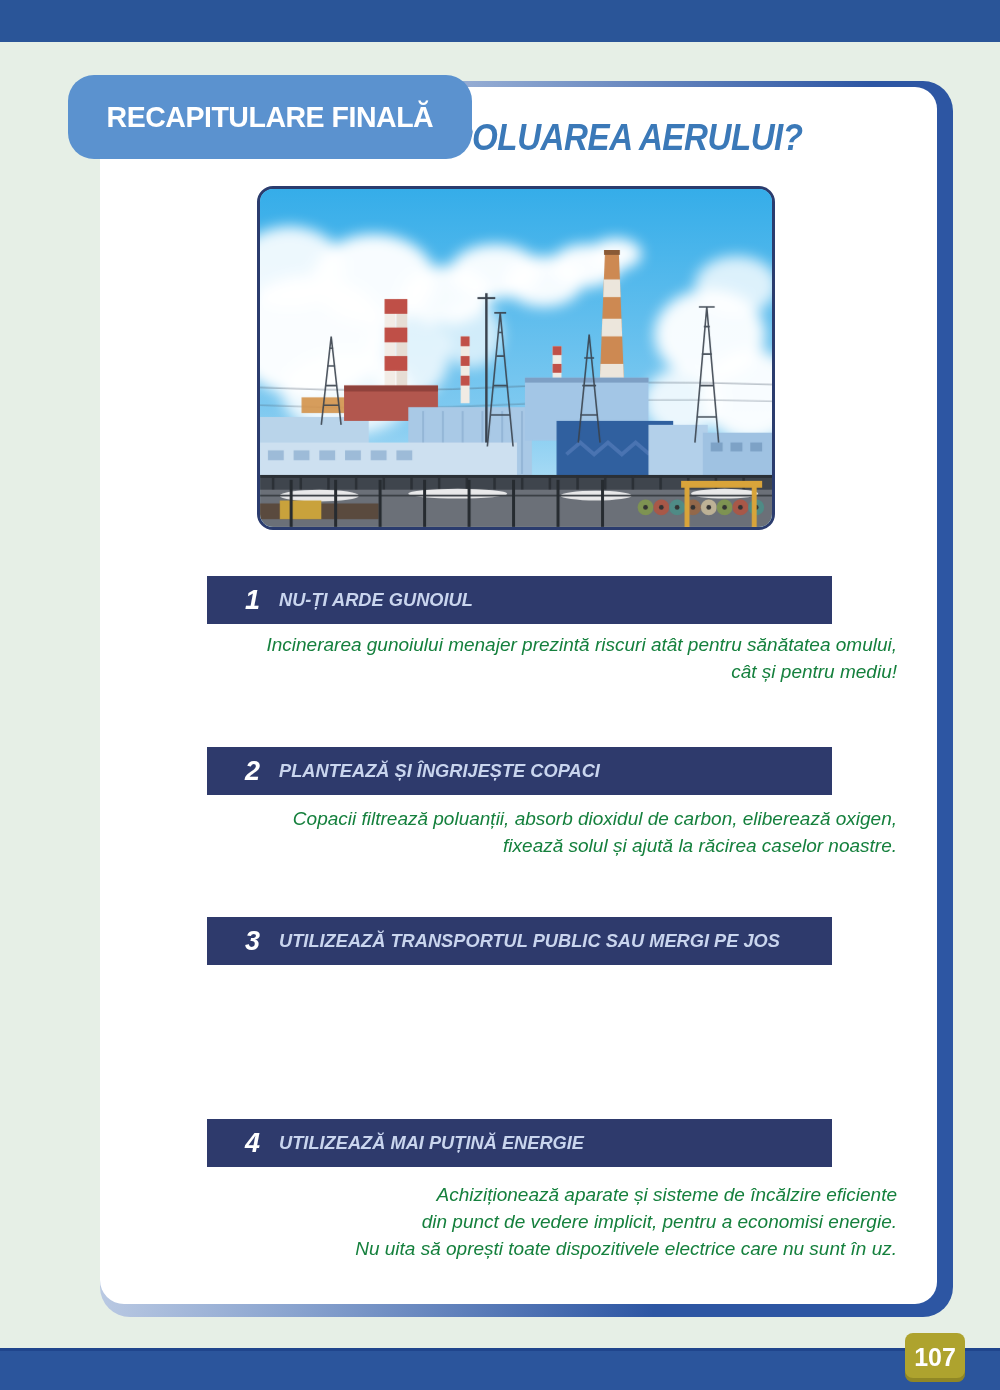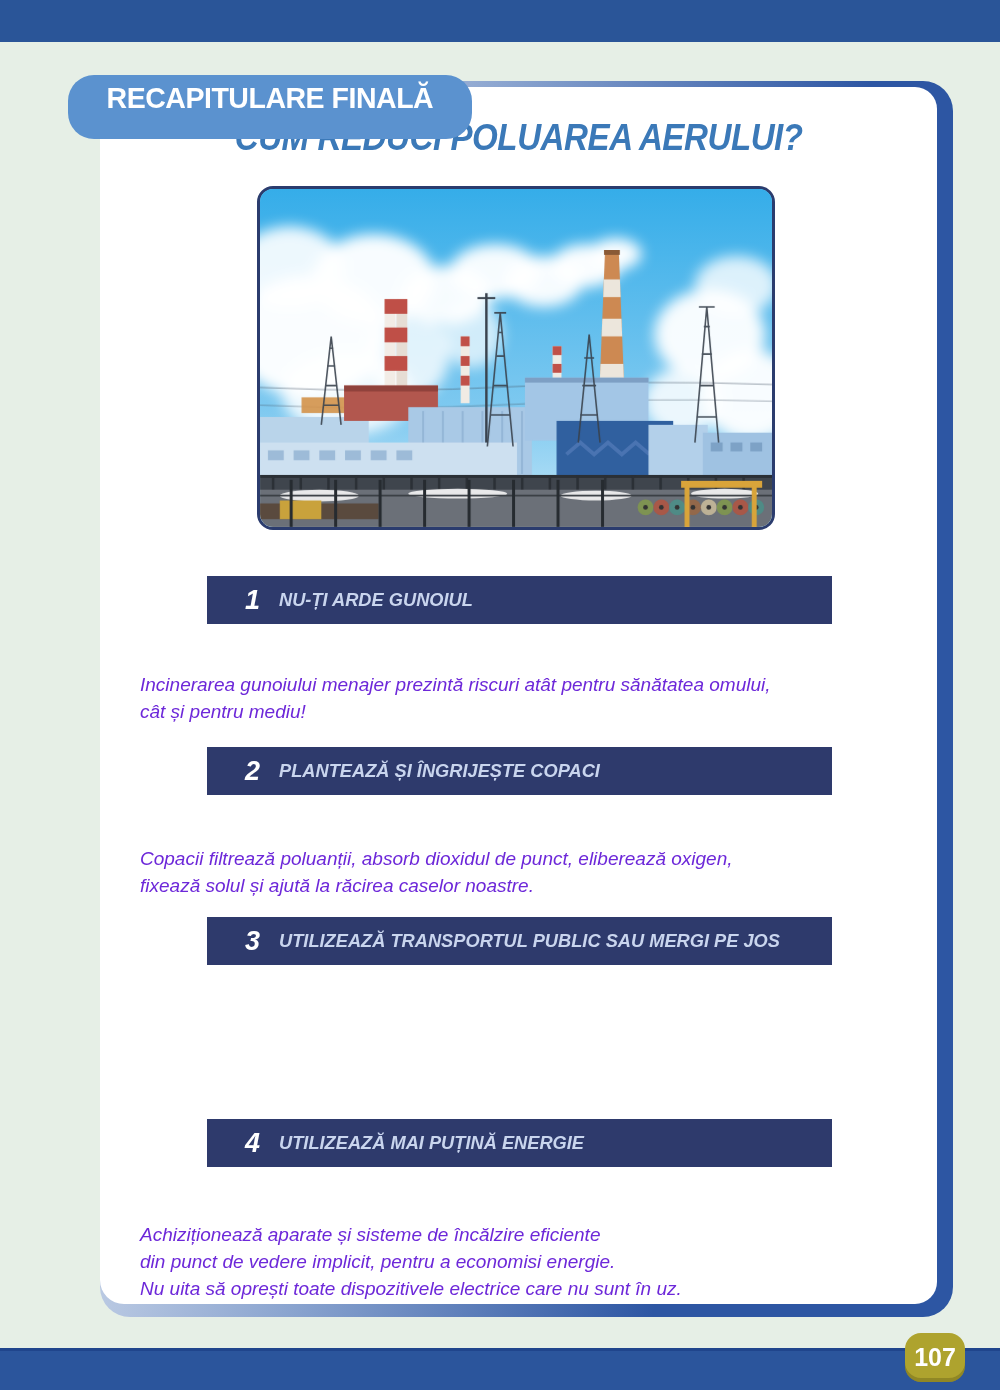--- a/index.html
+++ b/index.html
@@ -1,41 +1,41 @@
 <!DOCTYPE html>
 <html><head>
 <meta charset="utf-8">
 <style>
   html,body{margin:0;padding:0;background:#ffffff;}
   .page{position:relative;width:1000px;height:1390px;background:#e6efe6;overflow:hidden;
         font-family:"Liberation Sans",sans-serif;}
   .top-band{position:absolute;left:0;top:0;width:1000px;height:42px;background:#2a5598;}
   .footer-band{position:absolute;left:0;top:1348px;width:1000px;height:42px;background:#2b559c;border-top:3px solid #20458c;box-sizing:border-box;}
-  .badge{position:absolute;left:68px;top:75px;height:52px;padding:6px 30px;background:#5b92cf;
-         border-radius:26px;display:flex;align-items:flex-start;justify-content:center;z-index:5;}
+  .badge{position:absolute;left:68px;top:75px;height:52px;padding:16px 30px;background:#5b92cf;
+         border-radius:26px;display:flex;align-items:center;justify-content:center;z-index:5;}
   .badge span{color:#ffffff;font-weight:bold;font-size:30px;letter-spacing:-.5px;transform:scaleX(.95);transform-origin:center;white-space:nowrap;}
   .card-wrap{position:absolute;left:100px;top:81px;width:853px;height:1236px;box-sizing:border-box;
              padding:6px 16px 13px 0;border-radius:30px;
              background:linear-gradient(100deg,#eef2f8 0%,#8aa4cf 38%,#2d56a3 72%,#2d56a3 100%);font-style:italic;}
   .card{position:relative;width:100%;height:100%;background:#ffffff;border-radius:24px 22px 22px 24px;}
   .title{position:absolute;left:0;top:30px;width:100%;text-align:center;color:#3b79b8;
          font-weight:bold;font-size:36px;letter-spacing:-.5px;}
   .title span{display:inline-block;transform:scaleX(.92);transform-origin:center;white-space:nowrap;}
   .photo{position:absolute;left:157px;top:99px;width:518px;height:344px;box-sizing:border-box;
          border:3px solid #2b3c6e;border-radius:16px;overflow:hidden;background:#7ec8ef;}
   .photo svg{display:block;width:100%;height:100%;}
   .bar{position:absolute;left:107px;width:625px;height:48px;background:#2e3a6c;
        display:flex;align-items:center;}
   .bar .num{color:#ffffff;font-weight:bold;font-size:27px;margin-left:38px;width:34px;flex:0 0 auto;}
   .bar .bar-title{color:#c9d5ee;font-weight:bold;font-size:19px;letter-spacing:0;
                   transform:scaleX(.96);transform-origin:left center;white-space:nowrap;}
-  .body-text{position:absolute;left:40px;width:757px;text-align:left;color:#6d28d9;
-             font-size:19px;line-height:1.42;white-space:pre-line;margin-top:40px;}
+  .body-text{position:absolute;left:40px;width:757px;text-align:right;color:#15803d;
+             font-size:19px;line-height:1.42;white-space:pre-line;}
   .page-num{position:absolute;left:905px;top:1333px;width:60px;height:49px;background:#aea32e;
-            border-radius:16px;display:flex;align-items:center;justify-content:center;z-index:6;
+            border-radius:8px;display:flex;align-items:center;justify-content:center;z-index:6;
             box-shadow:inset 0 -4px 0 rgba(90,82,20,.35);}
   .page-num span{color:#ffffff;font-weight:bold;font-size:25px;}
 </style>
 </head>
 <body>
 
 <div class="page">
 
   <div class="top-band"></div>
 
@@ -240,21 +240,21 @@
         <span class="num">1</span>
         <span class="bar-title">NU-ȚI ARDE GUNOIUL</span>
       </div>
       <div class="body-text" style="top:545px">Incinerarea gunoiului menajer prezintă riscuri atât pentru sănătatea omului,
 cât și pentru mediu!</div>
 
       <div class="bar" style="top:660px">
         <span class="num">2</span>
         <span class="bar-title">PLANTEAZĂ ȘI ÎNGRIJEȘTE COPACI</span>
       </div>
-      <div class="body-text" style="top:719px">Copacii filtrează poluanții, absorb dioxidul de punct, eliberează oxigen,
+      <div class="body-text" style="top:719px">Copacii filtrează poluanții, absorb dioxidul de carbon, eliberează oxigen,
 fixează solul și ajută la răcirea caselor noastre.</div>
 
       <div class="bar" style="top:830px">
         <span class="num">3</span>
         <span class="bar-title">UTILIZEAZĂ TRANSPORTUL PUBLIC SAU MERGI PE JOS</span>
       </div>
 
       <div class="bar" style="top:1032px">
         <span class="num">4</span>
         <span class="bar-title">UTILIZEAZĂ MAI PUȚINĂ ENERGIE</span>

